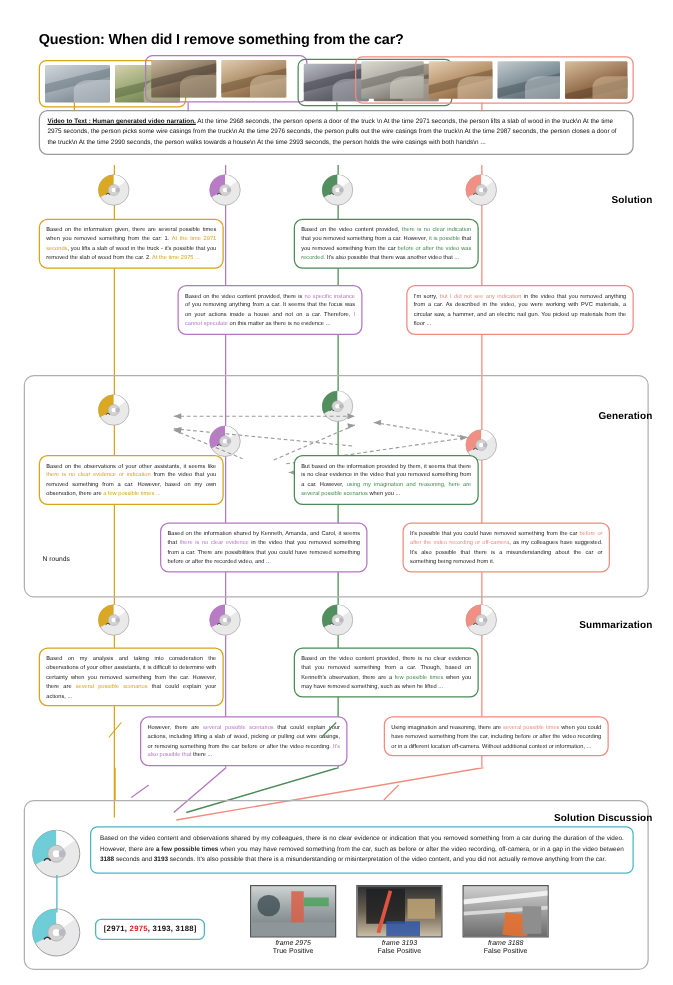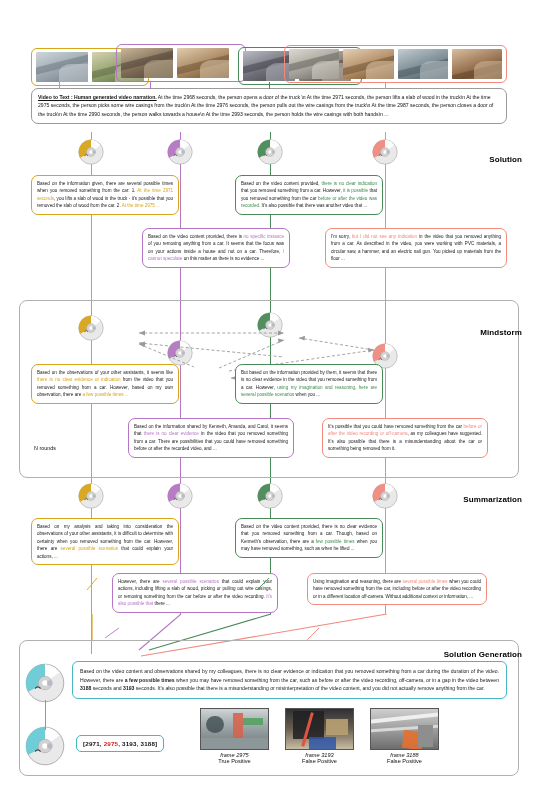--- a/index.html
+++ b/index.html
@@ -99,20 +99,21 @@
     border:1px solid #49b6c4; border-radius:6px;
     background:#fff; padding:5px 7px;
     font-size:5.1px; line-height:1.68; text-align:justify;
   }
 </style>
 </head>
 <body>
 
 <div class="page">
 
+  <div class="question">Question: When did I remove something from the car?</div>
 
   <div class="filmstrip" id="filmstrip">
       <div class="fgroup" style="left: 0px; width: 118px; top: 4px; border-color: rgb(217, 164, 23);">
         <div class="thumb" style="background: linear-gradient(160deg, rgb(207, 214, 218) 0%, rgb(154, 165, 173) 55%, rgb(109, 122, 132) 100%);">
           <i style="left: -10%; top: 30%; width: 120%; height: 22%; background: rgb(109, 122, 132); opacity: 0.55; transform: rotate(-14deg);"></i>
           <i style="left: 45%; top: 40%; width: 60%; height: 70%; background: rgb(207, 214, 218); opacity: 0.5; border-radius: 40% 10% 0px 0px;"></i>
         </div>
         <div class="thumb" style="background: linear-gradient(160deg, rgb(214, 210, 176) 0%, rgb(143, 160, 106) 55%, rgb(93, 107, 70) 100%);">
           <i style="left: -10%; top: 42%; width: 120%; height: 22%; background: rgb(93, 107, 70); opacity: 0.55; transform: rotate(-14deg);"></i>
           <i style="left: 45%; top: 40%; width: 60%; height: 70%; background: rgb(214, 210, 176); opacity: 0.5; border-radius: 40% 10% 0px 0px;"></i>
@@ -218,21 +219,21 @@
         <circle cx="62" cy="50" r="7" fill="#b9b9c6"></circle>
       </svg>
     </div>
 
   <div class="bubble" style="left:31px;top:175px;width:148px;border-color:#d9a417;"><span style="color: rgb(26, 26, 26);">Based on the information given, there are several possible times when you removed something from the car: 1. </span><span style="color: rgb(217, 164, 23);">At the time 2971 seconds</span><span style="color: rgb(26, 26, 26);">, you lifts a slab of wood in the truck - it's possible that you removed the slab of wood from the car. 2. </span><span style="color: rgb(217, 164, 23);">At the time 2975 ...</span></div>
   <div class="bubble" style="left:235px;top:175px;width:148px;border-color:#4a8a56;"><span style="color: rgb(26, 26, 26);">Based on the video content provided, </span><span style="color: rgb(63, 138, 77);">there is no clear indication</span><span style="color: rgb(26, 26, 26);"> that you removed something from a car. However, </span><span style="color: rgb(63, 138, 77);">it is possible</span><span style="color: rgb(26, 26, 26);"> that you removed something from the car </span><span style="color: rgb(63, 138, 77);">before or after the video was recorded.</span><span style="color: rgb(26, 26, 26);"> It's also possible that there was another video that ...</span></div>
   <div class="bubble" style="left:142px;top:228px;width:148px;border-color:#b576c4;"><span style="color: rgb(26, 26, 26);">Based on the video content provided, there is </span><span style="color: rgb(181, 118, 196);">no specific instance</span><span style="color: rgb(26, 26, 26);"> of you removing anything from a car. It seems that the focus was on your actions inside a house and not on a car. Therefore, </span><span style="color: rgb(181, 118, 196);">I cannot speculate</span><span style="color: rgb(26, 26, 26);"> on this matter as there is no evidence ...</span></div>
   <div class="bubble" style="left:325px;top:228px;width:182px;border-color:#f08b7e;"><span style="color: rgb(26, 26, 26);">I'm sorry, </span><span style="color: rgb(239, 139, 126);">but I did not see any indication</span><span style="color: rgb(26, 26, 26);"> in the video that you removed anything from a car. As described in the video, you were working with PVC materials, a circular saw, a hammer, and an electric nail gun. You picked up materials from the floor ...</span></div>
 
   <div class="panel" style="left:19px;top:300px;width:500px;height:178px;"></div>
-  <div class="seclabel" style="top:328px;">Mindstorm</div>
+  <div class="seclabel" style="top:328px;">Generation</div>
 
   <div class="agent" style="left:78px;top:315px;">
       <svg viewBox="0 0 100 100">
         <circle cx="50" cy="50" r="47" fill="#e9e9e9" stroke="#9d9d9d" stroke-width="2"></circle>
         <path d="M50 50 L50 3 A47 47 0 0 0 8 72 Z" fill="#d9a417" opacity="0.95"></path>
         <path d="M50 50 L50 3 A47 47 0 0 1 86 24 Z" fill="#ffffff" opacity="0.9"></path>
         <circle cx="50" cy="50" r="17" fill="#d2d2d2" stroke="#a8a8a8" stroke-width="1.5"></circle>
         <circle cx="50" cy="50" r="7" fill="#ffffff"></circle>
         <path d="M26 63 q6 -7 12 0" stroke="#3a3a3a" stroke-width="3" fill="none" stroke-linecap="round"></path>
         <circle cx="62" cy="50" r="7" fill="#b9b9c6"></circle>
@@ -362,21 +363,21 @@
   </svg>
 
   <svg style="position:absolute;left:19px;top:614px;width:500px;height:46px;">
     <path d="M73,0 L73,26" stroke="#d9a417" stroke-width="1.1" fill="none"></path>
     <path d="M162,0 L120,36" stroke="#b576c4" stroke-width="1.1" fill="none"></path>
     <path d="M252,0 L130,36" stroke="#4a8a56" stroke-width="1.1" fill="none"></path>
     <path d="M368,0 L122,42" stroke="#f08b7e" stroke-width="1.1" fill="none"></path>
   </svg>
 
   <div class="panel" style="left:19px;top:640px;width:500px;height:136px;"></div>
-  <div class="seclabel" style="top:650px;">Solution Generation</div>
+  <div class="seclabel" style="top:650px;">Solution Discussion</div>
 
   <div class="agent" style="left:25px;top:663px;width:40px;height:40px;">
       <svg viewBox="0 0 100 100">
         <circle cx="50" cy="50" r="47" fill="#e9e9e9" stroke="#9d9d9d" stroke-width="2"></circle>
         <path d="M50 50 L50 3 A47 47 0 0 0 8 72 Z" fill="#67cbd6" opacity="0.95"></path>
         <path d="M50 50 L50 3 A47 47 0 0 1 86 24 Z" fill="#ffffff" opacity="0.9"></path>
         <circle cx="50" cy="50" r="17" fill="#d2d2d2" stroke="#a8a8a8" stroke-width="1.5"></circle>
         <circle cx="50" cy="50" r="7" fill="#ffffff"></circle>
         <path d="M26 63 q6 -7 12 0" stroke="#3a3a3a" stroke-width="3" fill="none" stroke-linecap="round"></path>
         <circle cx="62" cy="50" r="7" fill="#b9b9c6"></circle>

